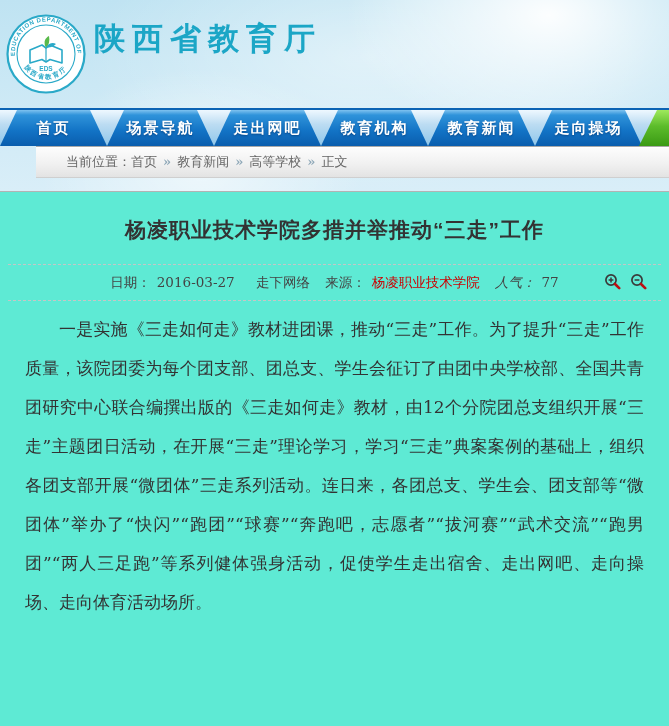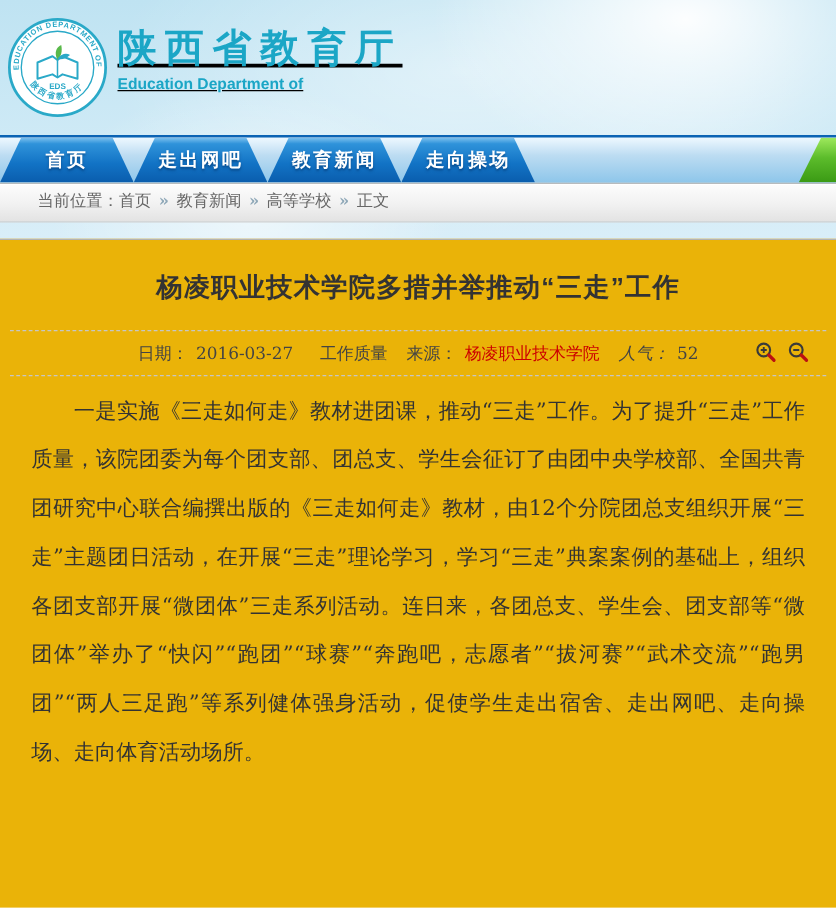--- a/index.html
+++ b/index.html
@@ -14,21 +14,21 @@
     background:
       radial-gradient(55% 120% at 82% 8%,  rgba(255,255,255,.95) 0%, rgba(255,255,255,0) 55%),
       radial-gradient(40% 90%  at 30% 90%, rgba(255,255,255,.55) 0%, rgba(255,255,255,0) 60%),
       radial-gradient(60% 100% at 55% 30%, rgba(255,255,255,.45) 0%, rgba(255,255,255,0) 70%),
       linear-gradient(180deg,#bfe3f2 0%, #cfeaf6 60%, #d9eef8 100%);
   }
 
   
   .header { height:108px; display:flex; align-items:flex-start; padding:14px 0 0 6px; }
   .logo { width:80px; height:80px; flex:0 0 80px; }
-  .brand { margin:8px 0 0 8px;text-decoration:underline; }
+  .brand { margin:8px 0 0 8px; }
   .brand .cn { font-size:31px; font-weight:bold; color:#1ba6c6; letter-spacing:7px; line-height:34px; }
   .brand .en { font-size:12.5px; font-weight:bold; color:#1ba6c6; line-height:16px; margin-top:3px; }
 
   
   .nav {
     height:38px; position:relative;
     background: linear-gradient(180deg,#eef8ff 0%, #bcdcf2 40%, #8ec6ea 100%);
     border-top:2px solid #0b63b4;
   }
   .tabs { display:flex; height:100%; }
@@ -50,27 +50,28 @@
   
   .breadcrumb {
     height:32px; line-height:30px;
     background: linear-gradient(180deg,#fdfdfd 0%, #f1f1f1 55%, #e3e3e3 100%);
     border-top:1px solid #a9a9a9;
     border-bottom:1px solid #cfcfcf;
     box-shadow: inset 0 1px 0 #ffffff;
     padding-left:30px;
     font-size:13px; color:#666;
     font-family:"DejaVu Serif", serif;
+    margin-left:36px;
   }
   .breadcrumb .crumb { color:#666; cursor:pointer; }
   .breadcrumb .sep { color:#8fa8b8; margin:0 6px; font-weight:bold; }
 
   
   .content {
-    background:#eab308; border-top:1px solid #b3b3b3;
+    background:#5eead4; border-top:1px solid #b3b3b3;
     height:535px; padding:0 25px; overflow:hidden;
   }
   .article-title {
     text-align:center; font-size:21px; font-weight:bold; color:#333;
     padding:24px 0 20px; letter-spacing:1px;
   }
   .dotted { border-top:1px dashed #c6c6c6; margin:0 -17px; }
   .meta {
     position:relative; text-align:center;
     font-size:13.5px; color:#444; padding:9px 0 8px;
@@ -115,32 +116,37 @@
           <path d="M24 36 L36 31 L40 34 L44 31 L56 36 L56 49 L44 45.5 L40 48 L36 45.5 L24 49 Z" fill="#ffffff" stroke="#2aa9c8" stroke-width="1.6" stroke-linejoin="round"></path>
           <path d="M40 34 L40 48" stroke="#2aa9c8" stroke-width="1.2"></path>
           <path d="M40 34 C 37 28 39 24 43 22 C 44 27 43 31 40 34 Z" fill="#59b94a"></path>
           <path d="M40 33 C 43 29 47 28 50 30 C 47 33 43 34 40 33 Z" fill="#2aa9c8"></path>
           <text x="40" y="57" font-size="6.5" fill="#2aa9c8" font-weight="bold" text-anchor="middle">EDS</text>
         </svg>
       </div>
       <div class="brand">
         <div class="cn">陕西省教育厅</div>
         <div class="en">
-          <div>Education Department of</div>
         </div>
       </div>
     </div>
 
     <div class="nav">
       <div class="tabs">
         <div class="tab">
             <span>首页</span>
           </div>
         <div class="tab">
+            <span>场景导航</span>
+          </div>
+        <div class="tab">
             <span>走出网吧</span>
+          </div>
+        <div class="tab">
+            <span>教育机构</span>
           </div>
         <div class="tab">
             <span>教育新闻</span>
           </div>
         <div class="tab">
             <span>走向操场</span>
           </div>
       </div>
       <div class="nav-more"></div>
     </div>
@@ -150,23 +156,23 @@
     </div>
   </div>
 
   <div class="content">
     <div class="article-title">杨凌职业技术学院多措并举推动“三走”工作</div>
 
     <div class="dotted"></div>
 
     <div class="meta">
       <span>日期：</span><span>2016-03-27</span>
-      <span style="margin-left:14px;">工作质量</span>
+      <span style="margin-left:14px;">走下网络</span>
       <span style="margin-left:8px;">来源：</span><span class="source">杨凌职业技术学院</span>
-      <span style="margin-left:8px;font-style:italic;">人气：</span><span>52</span>
+      <span style="margin-left:8px;font-style:italic;">人气：</span><span>77</span>
 
       <span class="meta-icons">
         <svg width="17" height="17" viewBox="0 0 17 17">
           <circle cx="7" cy="7" r="5.1" fill="none" stroke="#3a3a3a" stroke-width="1.7"></circle>
           <line x1="4.6" y1="7" x2="9.4" y2="7" stroke="#3a3a3a" stroke-width="1.5"></line>
           <line x1="7" y1="4.6" x2="7" y2="9.4" stroke="#3a3a3a" stroke-width="1.5"></line>
           <line x1="11" y1="11" x2="15.2" y2="15.2" stroke="#bb1111" stroke-width="2.6" stroke-linecap="round"></line>
         </svg>
         <svg width="17" height="17" viewBox="0 0 17 17">
           <circle cx="7" cy="7" r="5.1" fill="none" stroke="#3a3a3a" stroke-width="1.7"></circle>

